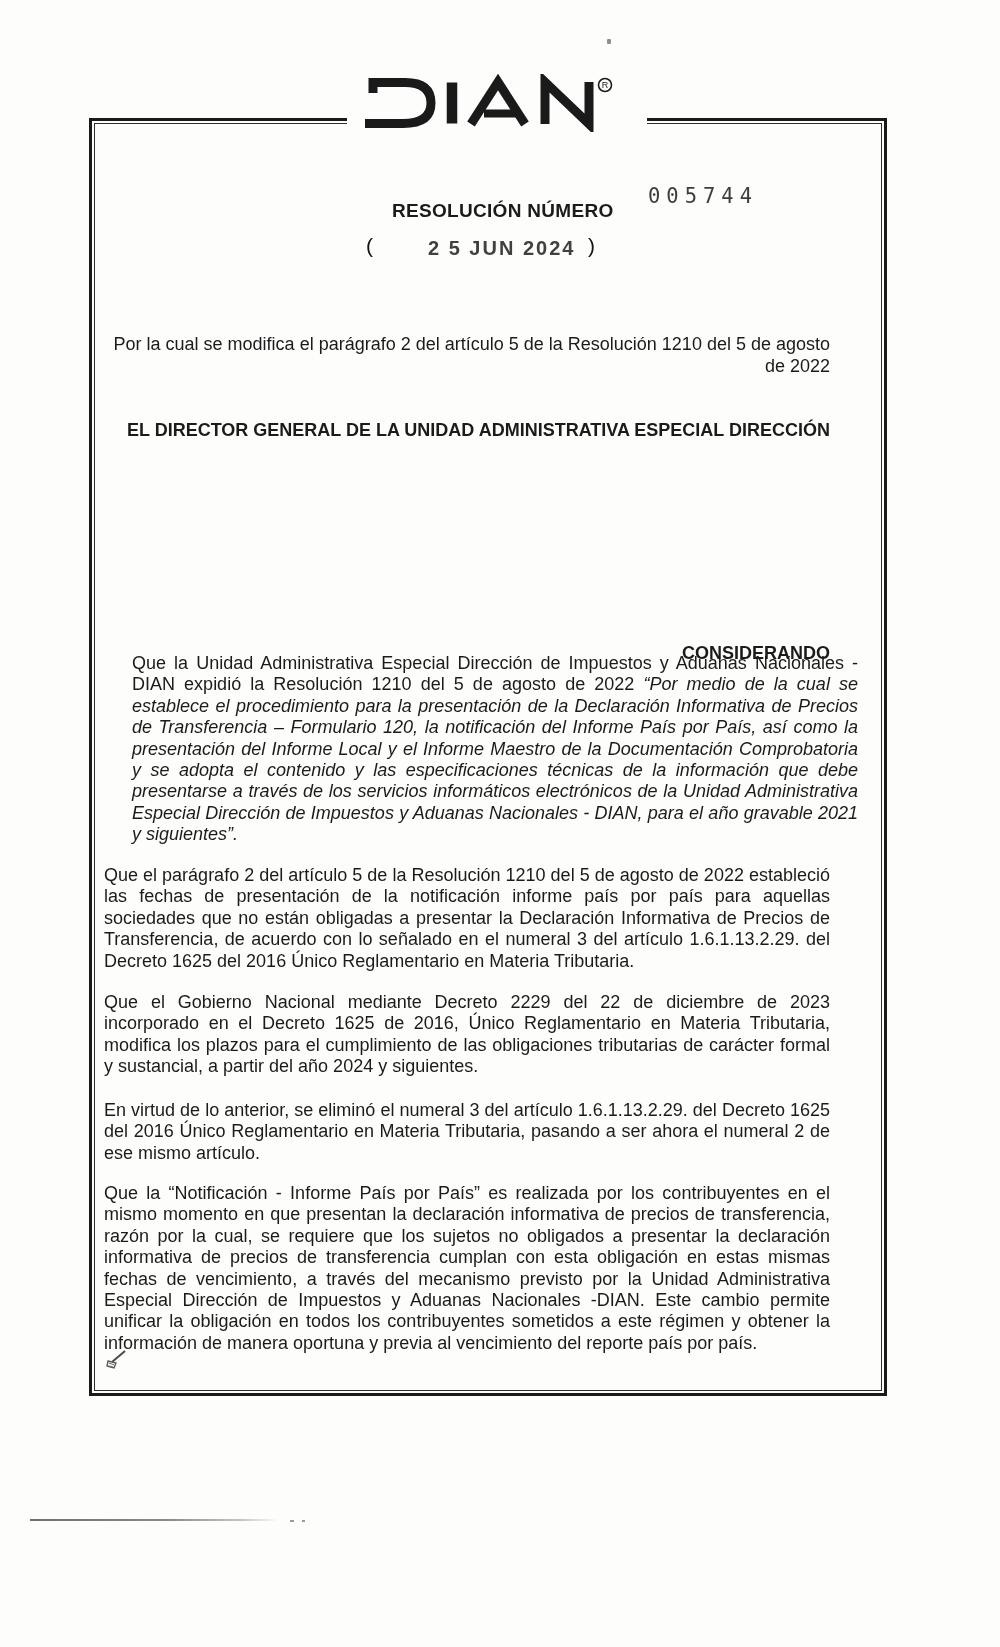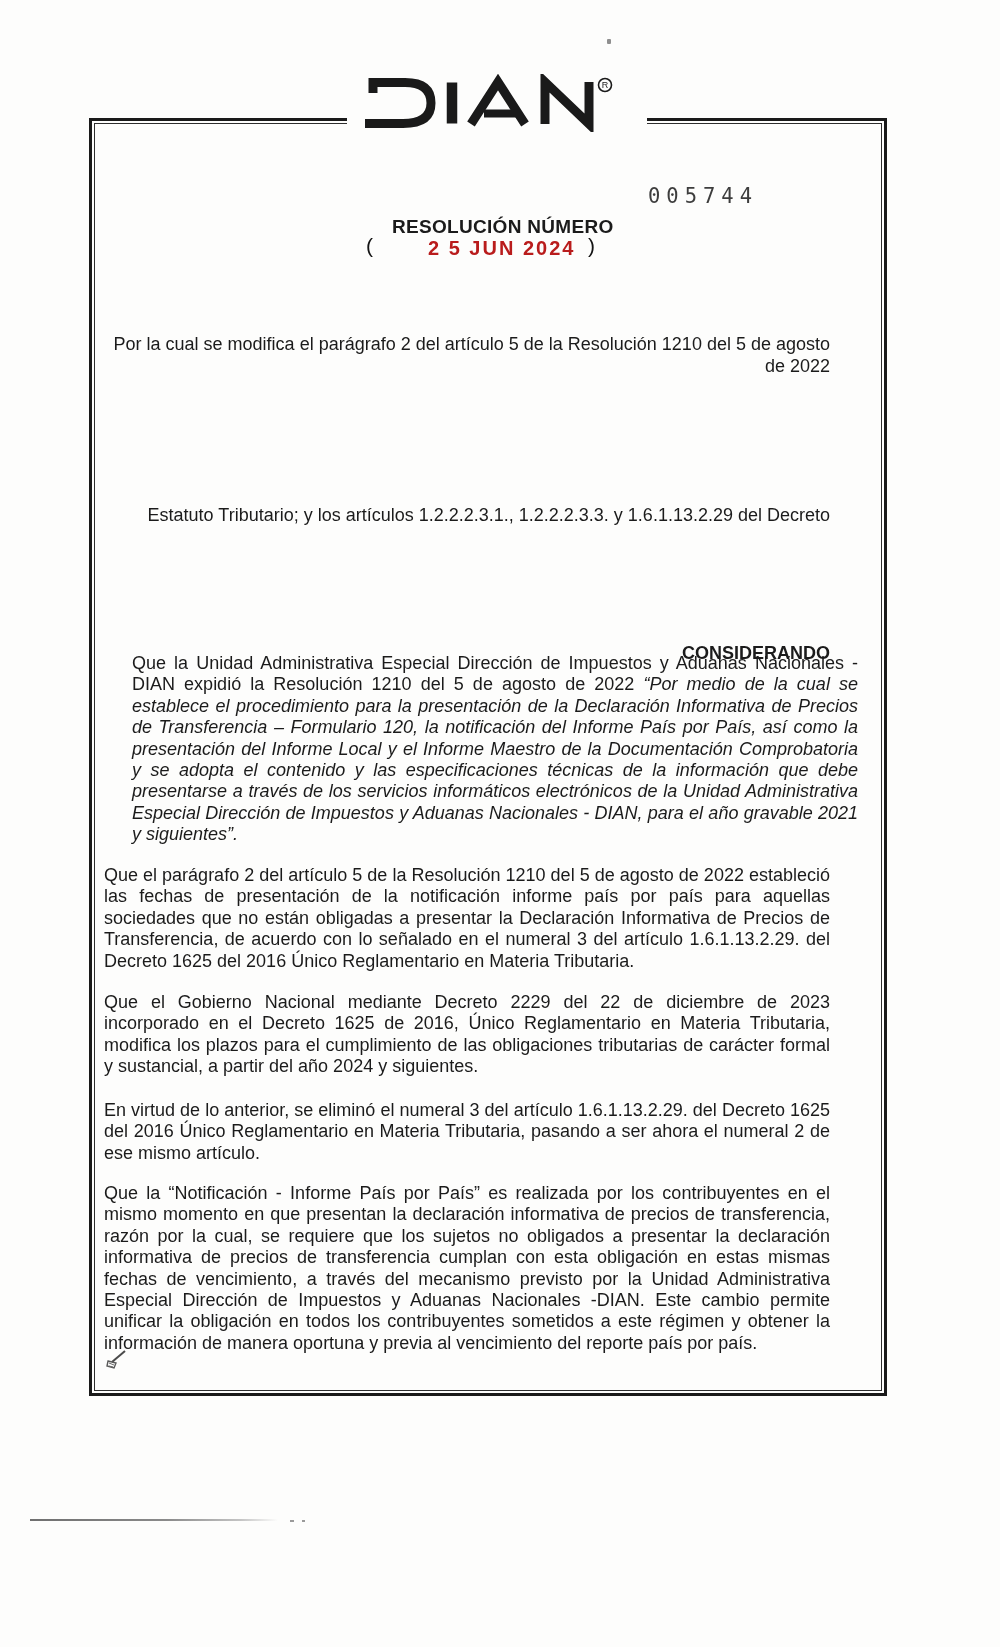--- a/index.html
+++ b/index.html
@@ -30,21 +30,21 @@
   .bold{font-weight:700;}
   .italic{font-style:italic;}
   .res-label{font-size:19px;font-weight:700;letter-spacing:.3px;}
   .stamp-number{
     font-family:"DejaVu Sans Mono", monospace;
     font-size:20.5px;font-weight:400;letter-spacing:6px;color:#3d3d3d;
     transform:scaleY(1.06);
   }
   .paren{font-size:21px;color:#141414;}
   .date-stamp{
-    font-size:20px;font-weight:700;letter-spacing:2px;color:#b91c1c;
+    font-size:20px;font-weight:700;letter-spacing:2px;color:#404040;
     filter:blur(.3px);
   }
   .scan-line{
     position:absolute;left:30px;top:1519px;width:248px;height:2px;
     background:linear-gradient(to right,#6f6f6f,#8a8a8a 55%,#c4c4c4 85%,rgba(255,255,255,0));
   }
   .scan-dot{position:absolute;top:1520px;width:4px;height:2px;background:#9a9a9a;}
   .speck{position:absolute;left:607px;top:39px;width:4px;height:5px;background:#8f8f8f;border-radius:1px;}
   .pen-mark{position:absolute;left:103px;top:1348px;}
 </style>
@@ -64,37 +64,37 @@
         <path d="M95 8.5 L95 49.5" stroke-width="10.5"></path>
         <path d="M114 50 L141 8 L168 50"></path>
         <path d="M127 39.5 L161 39.5" stroke-width="8"></path>
         <path d="M188 50 L188 8 L232 50 L232 8"></path>
       </g>
       <circle cx="248" cy="11" r="6.5" fill="none" stroke="#1a1a1a" stroke-width="1.6"></circle>
       <text x="248" y="14.2" font-size="9" text-anchor="middle" fill="#1a1a1a" font-family="Liberation Sans, sans-serif">R</text>
     </svg>
   </div>
 
-  <div class="abs res-label" style="left:392px;top:216px;">RESOLUCIÓN NÚMERO</div>
+  <div class="abs res-label" style="left:392px;top:200px;">RESOLUCIÓN NÚMERO</div>
   <div class="abs stamp-number" style="left:648px;top:184px;">005744</div>
 
   <div class="abs paren" style="left:366px;top:234px;">(</div>
   <div class="abs date-stamp" style="left:428px;top:237px;">2 5 JUN 2024</div>
   <div class="abs paren" style="left:588px;top:234px;">)</div>
 
   <div class="abs col center-text" style="top:334px;">
     <div>Por la cual se modifica el parágrafo 2 del artículo 5 de la Resolución 1210 del 5 de agosto</div>
     <div>de 2022</div>
   </div>
 
   <div class="abs col center-text bold" style="top:420px;">
+    <div>EL DIRECTOR GENERAL DE LA UNIDAD ADMINISTRATIVA ESPECIAL DIRECCIÓN</div>
   </div>
 
   <div class="abs col center-text" style="top:505px;">
-    <div>Estatuto Tributario; y los artículos 1.2.2.2.3.1., 1.2.2.2.3.3. y 1.6.1.13.2.29 del Decreto</div>
   </div>
 
   <div class="abs col center-text bold" style="top:643px;">CONSIDERANDO</div>
 
   <div class="abs col body-text" style="top:653px;margin-left:28px;">
     <span>Que la Unidad Administrativa Especial Dirección de Impuestos y Aduanas Nacionales - DIAN expidió la Resolución 1210 del 5 de agosto de 2022 </span><span class="italic">“Por medio de la cual se establece el procedimiento para la presentación de la Declaración Informativa de Precios de Transferencia – Formulario 120, la notificación del Informe País por País, así como la presentación del Informe Local y el Informe Maestro de la Documentación Comprobatoria y se adopta el contenido y las especificaciones técnicas de la información que debe presentarse a través de los servicios informáticos electrónicos de la Unidad Administrativa Especial Dirección de Impuestos y Aduanas Nacionales - DIAN, para el año gravable 2021 y siguientes”.</span>
   </div>
 
   <div class="abs col body-text" style="top:865px;">Que el parágrafo 2 del artículo 5 de la Resolución 1210 del 5 de agosto de 2022 estableció las fechas de presentación de la notificación informe país por país para aquellas sociedades que no están obligadas a presentar la Declaración Informativa de Precios de Transferencia, de acuerdo con lo señalado en el numeral 3 del artículo 1.6.1.13.2.29. del Decreto 1625 del 2016 Único Reglamentario en Materia Tributaria.</div>
 

